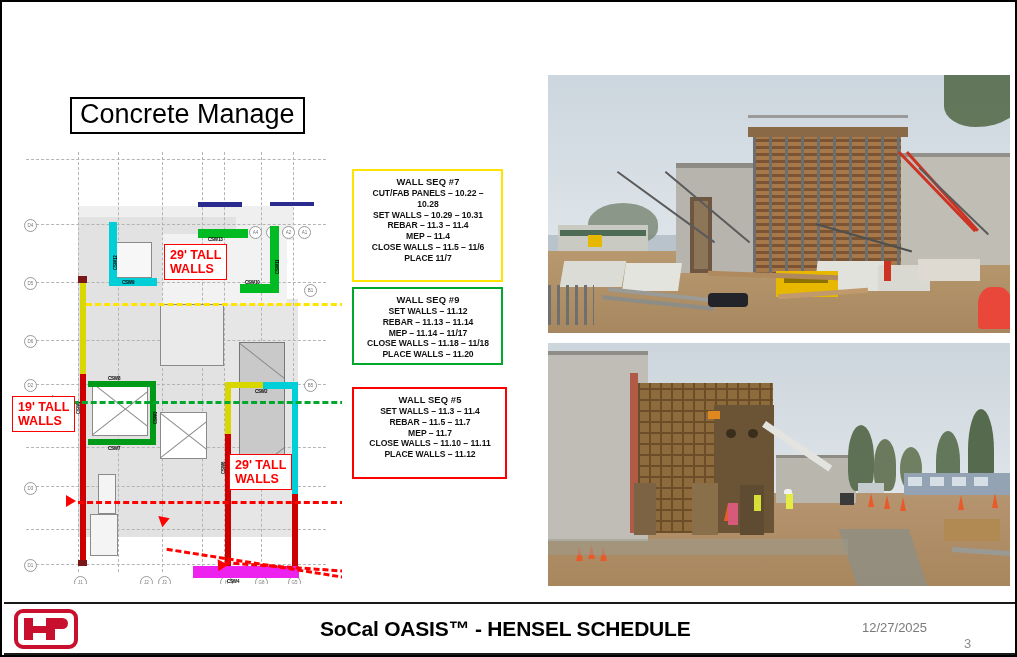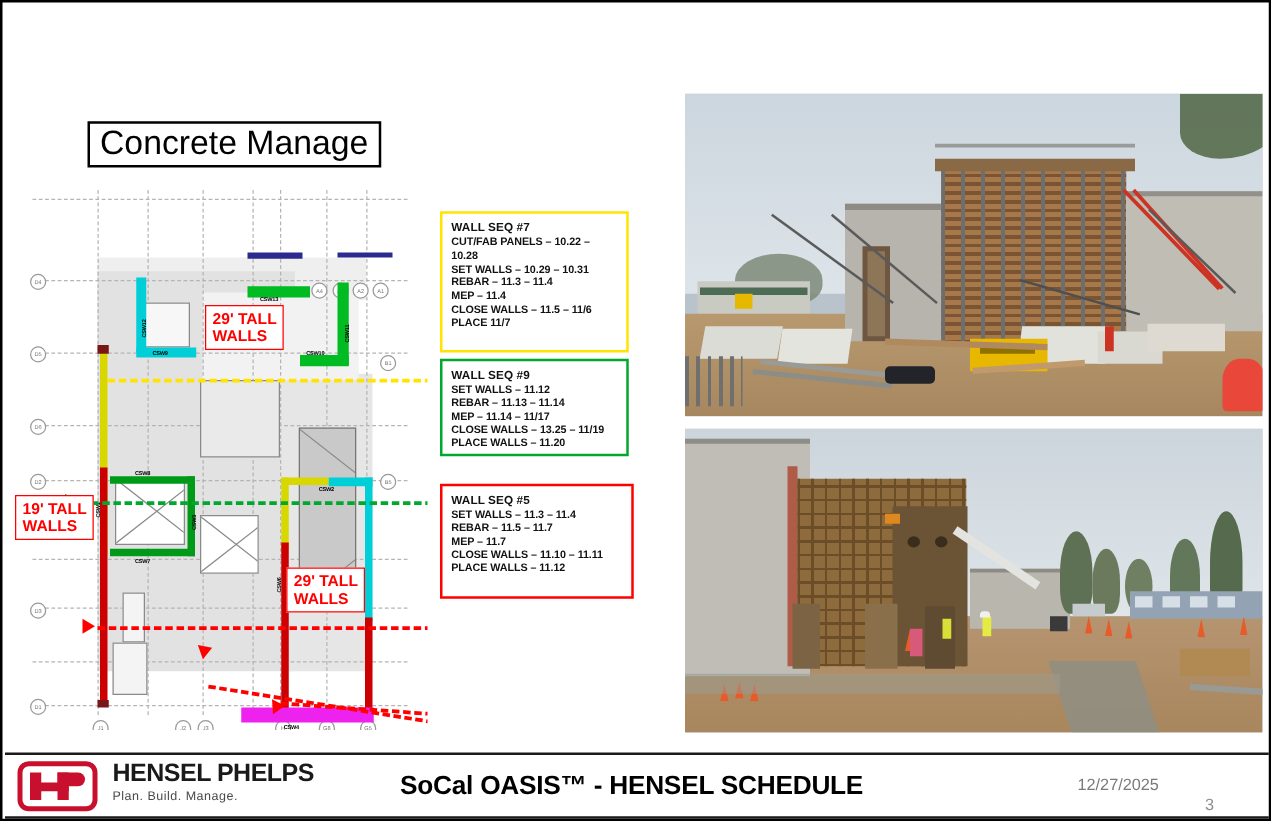--- a/index.html
+++ b/index.html
@@ -68,21 +68,21 @@
   .arrow{position:absolute;width:0;height:0;z-index:8;}
   .arrow.green{border-top:6px solid transparent;border-bottom:6px solid transparent;
                border-right:10px solid #00a82d;}
   .arrow.red{border-top:6px solid transparent;border-bottom:6px solid transparent;
              border-right:10px solid #ff0000;}
   .leadrot{position:absolute;height:0;border-top:3px dashed #ff0000;z-index:8;
            transform-origin:0 0;}
 
   
   .callout{position:absolute;background:#fff;box-sizing:border-box;
-           padding:5px 6px 5px 7px;z-index:10;}
+           padding:5px 6px 5px 7px;z-index:10;text-align:center;}
   .callout .hd{font-size:9.4px;font-weight:bold;color:#111;margin-bottom:1px;
                letter-spacing:.1px;}
   .callout .ln{font-size:8.6px;font-weight:bold;color:#111;line-height:1.26;
                letter-spacing:-.05px;}
   .c7{left:350px;top:167px;width:151px;height:113px;border:2.5px solid #ffe400;}
   .c9{left:350px;top:285px;width:151px;height:78px;border:2.5px solid #00a82d;}
   .c8{left:350px;top:385px;width:155px;height:92px;border:2.5px solid #ff0000;}
   .c4{left:350px;top:480px;width:155px;height:45px;border:2.5px solid #ff0000;}
 
   
@@ -244,21 +244,21 @@
     <div class="ln">MEP – 11.4</div>
     <div class="ln">CLOSE WALLS – 11.5 – 11/6</div>
     <div class="ln">PLACE 11/7</div>
   </div>
 
   <div class="callout c9">
     <div class="hd">WALL SEQ #9</div>
     <div class="ln">SET WALLS – 11.12</div>
     <div class="ln">REBAR – 11.13 – 11.14</div>
     <div class="ln">MEP – 11.14 – 11/17</div>
-    <div class="ln">CLOSE WALLS – 13.25 – 11/19</div>
+    <div class="ln">CLOSE WALLS – 11.18 – 11/18</div>
     <div class="ln">PLACE WALLS – 11.20</div>
   </div>
 
   <div class="callout c8">
     <div class="hd">WALL SEQ #5</div>
     <div class="ln">SET WALLS – 11.3 – 11.4</div>
     <div class="ln">REBAR – 11.5 – 11.7</div>
     <div class="ln">MEP – 11.7</div>
     <div class="ln">CLOSE WALLS – 11.10 – 11.11</div>
     <div class="ln">PLACE WALLS – 11.12</div>
@@ -384,22 +384,18 @@
 
   <div class="logo">
     <div class="hp">
       <div class="bar-h"></div>
       <div class="bar-mid"></div>
       <div class="bar-h2"></div>
       <div class="bar-p"></div>
     </div>
   </div>
 
-  <div class="brand">
-    <div class="b1">HENSEL PHELPS</div>
-    <div class="b2">Plan. Build. Manage.</div>
-  </div>
 
   <div class="foot-title">SoCal OASIS™ - HENSEL SCHEDULE</div>
   <div class="foot-date">12/27/2025</div>
   <div class="foot-page">3</div>
 
 </div>
 
 </body></html>

